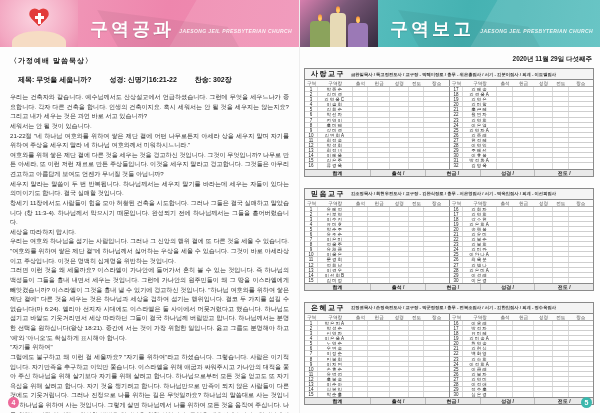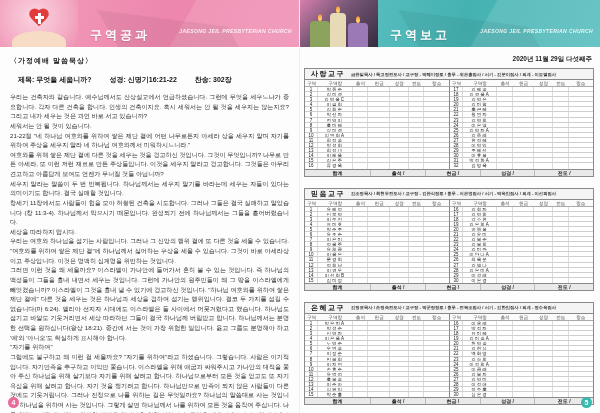--- a/index.html
+++ b/index.html
@@ -9,21 +9,21 @@
   .page.left { border-right:1px solid #eee; }
 
   
   .band { position:relative; height:47px; overflow:hidden; }
   .band.pink { background:linear-gradient(100deg,#f2a0bd 0%,#ee86ad 55%,#ef8fb4 100%); }
   .band.teal { background:linear-gradient(100deg,#62c4c4 0%,#45b2b2 55%,#55bdbd 100%);text-align:right; }
   .band .tri1 { position:absolute; right:-30px; top:-22px; width:140px; height:70px;
     background:rgba(255,255,255,.12); transform:skew(-30deg); }
   .band .tri2 { position:absolute; right:60px; top:18px; width:120px; height:60px;
     background:rgba(0,0,0,.05); transform:skew(35deg) rotate(8deg); }
-  .htitle { position:absolute; left:90px; top:27px; font-size:12px; font-weight:bold;
+  .htitle { position:absolute; left:90px; top:17px; font-size:18px; font-weight:bold;
     color:#fff; letter-spacing:3px; text-shadow:0 1px 1px rgba(0,0,0,.15); }
   .hsub { position:absolute; right:7px; top:28px; font-size:5px; font-weight:bold;
     font-style:italic; color:rgba(255,255,255,.85); letter-spacing:.4px; }
 
   
   .photo-heart { position:absolute; left:0; top:0; width:78px; height:47px;
     background:radial-gradient(circle at 45% 35%, #fbd4e0 0%, #f3a8c2 70%, #ec8fb0 100%); }
   .hands { position:absolute; left:12px; bottom:-6px; width:54px; height:22px;
     background:#f6dcc4; border-radius:50% 50% 20% 20%; }
   .heart { position:absolute; left:28px; top:9px; width:22px; height:20px; }

